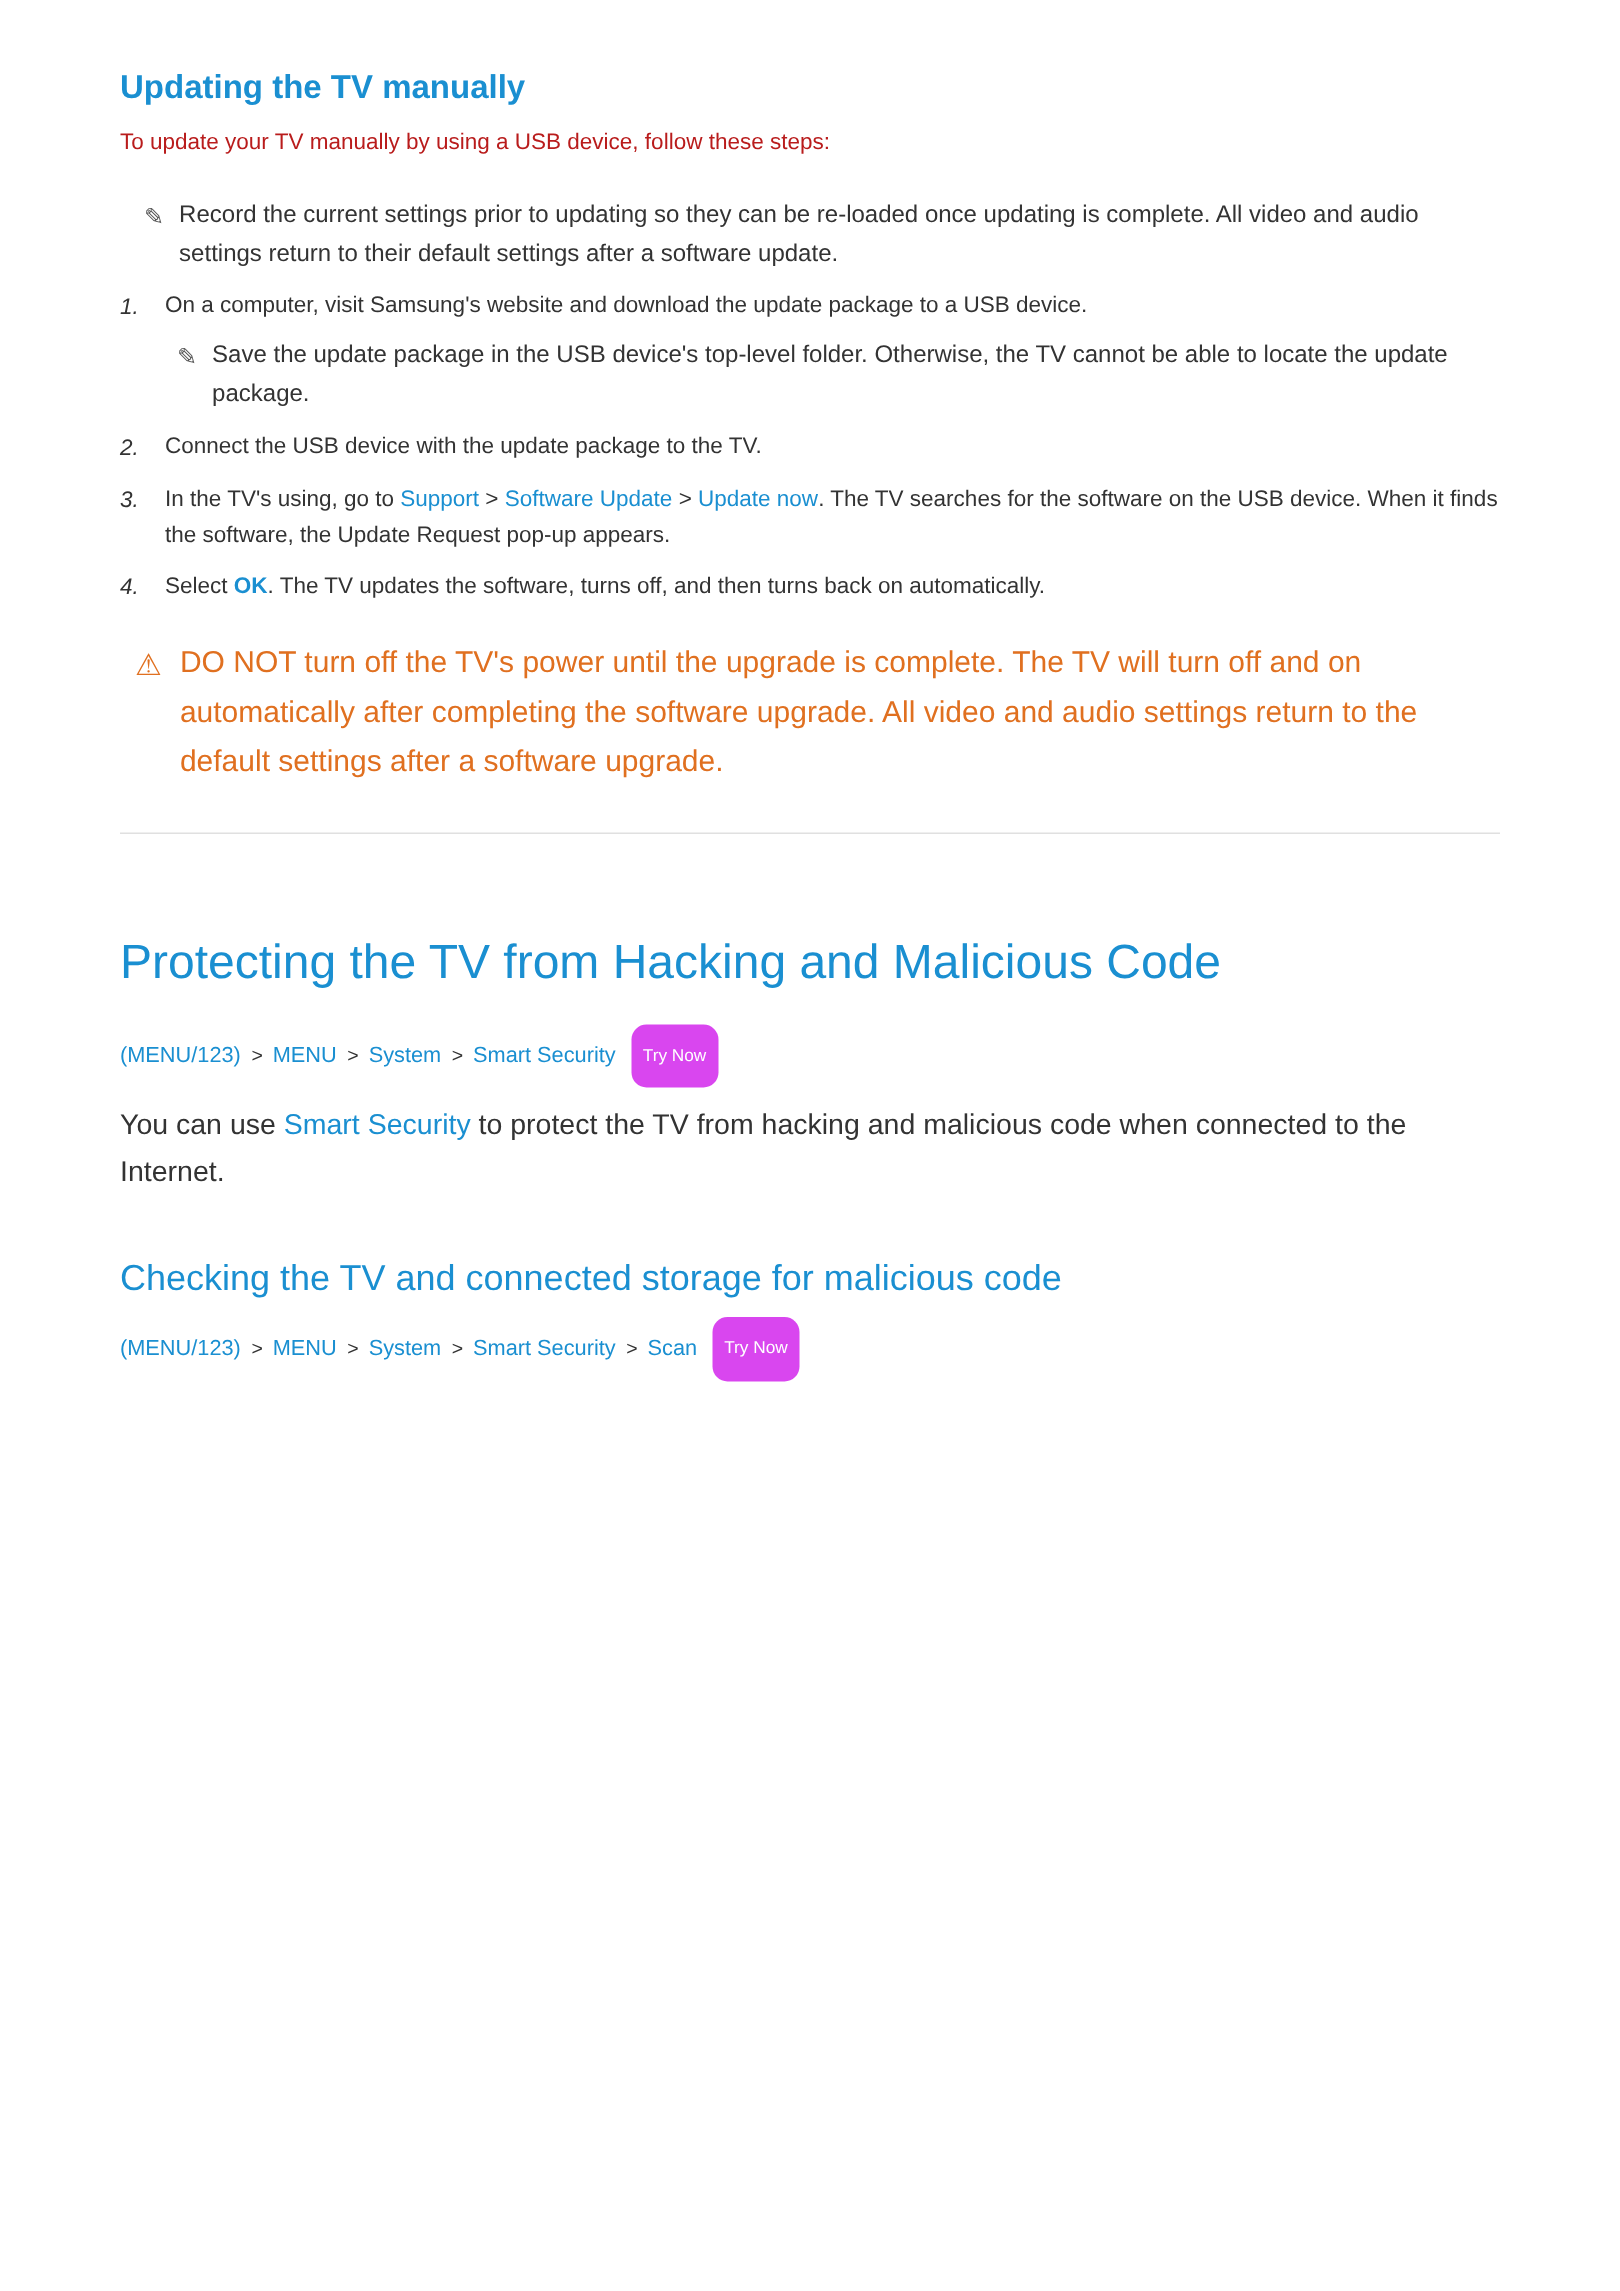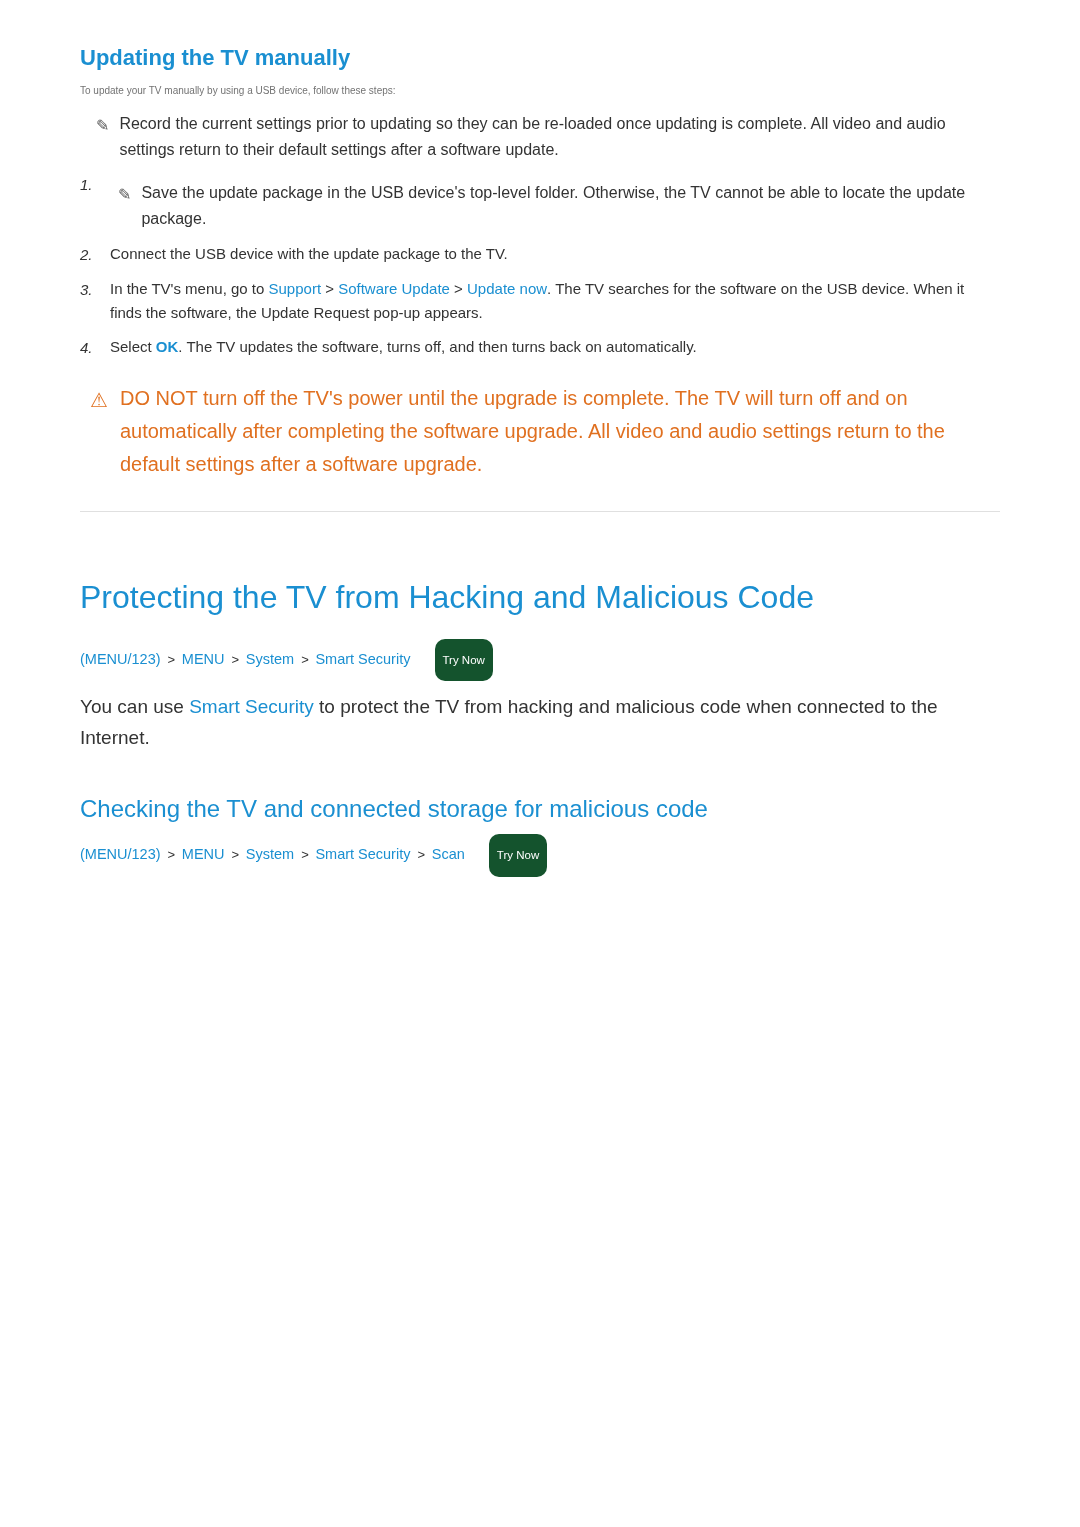--- a/index.html
+++ b/index.html
@@ -32,23 +32,23 @@
 
     h2.sub-title {
       font-size: 24px;
       font-weight: 500;
       color: #1a8fd1;
       margin-top: 36px;
       margin-bottom: 6px;
     }
 
     p.intro {
-      font-size: 10px;
-      color: #737373;
-      margin-bottom: 12px;
+      font-size: 15px;
+      color: #b91c1c;
+      margin-bottom: 24px;
     }
 
     .note-item {
       display: flex;
       align-items: flex-start;
       gap: 10px;
       margin-bottom: 10px;
       padding-left: 16px;
     }
 
@@ -143,26 +143,26 @@
     }
 
     .breadcrumb .bc-arrow {
       color: #333;
       margin: 0 3px;
       font-size: 13px;
     }
 
     .try-now-badge {
       display: inline-block;
-      background: #14532d;
+      background: #d946ef;
       color: #fff;
       font-size: 11.5px;
       padding: 12px 8px;
       border-radius: 10px;
-      margin-left: 20px;
+      margin-left: 6px;
       vertical-align: middle;
       font-weight: 500;
     }
 
     .divider {
       border: none;
       border-top: 1px solid #e0e0e0;
       margin: 30px 0;
     }
 
@@ -183,38 +183,39 @@
   <div class="note-item">
     <span class="note-icon">✎</span>
     <span class="note-text">Record the current settings prior to updating so they can be re-loaded once updating is complete. All video and audio settings return to their default settings after a software update.</span>
   </div>
 
   <ol class="numbered-list">
 
     <li>
       <span class="num">1.</span>
       <div class="list-content">
+        <span>On a computer, visit Samsung's website and download the update package to a USB device.</span>
         <div class="sub-note">
           <span class="note-icon">✎</span>
           <span class="note-text">Save the update package in the USB device's top-level folder. Otherwise, the TV cannot be able to locate the update package.</span>
         </div>
       </div>
     </li>
 
     <li>
       <span class="num">2.</span>
       <div class="list-content">
         <span>Connect the USB device with the update package to the TV.</span>
       </div>
     </li>
 
     <li>
       <span class="num">3.</span>
       <div class="list-content">
-        <span>In the TV's menu, go to </span><span class="link-text">Support</span><span> &gt; </span><span class="link-text">Software Update</span><span> &gt; </span><span class="link-text">Update now</span><span>. The TV searches for the software on the USB device. When it finds the software, the Update Request pop-up appears.</span>
+        <span>In the TV's using, go to </span><span class="link-text">Support</span><span> &gt; </span><span class="link-text">Software Update</span><span> &gt; </span><span class="link-text">Update now</span><span>. The TV searches for the software on the USB device. When it finds the software, the Update Request pop-up appears.</span>
       </div>
     </li>
 
     <li>
       <span class="num">4.</span>
       <div class="list-content">
         <span>Select </span><span class="ok-text">OK</span><span>. The TV updates the software, turns off, and then turns back on automatically.</span>
       </div>
     </li>
   </ol>

